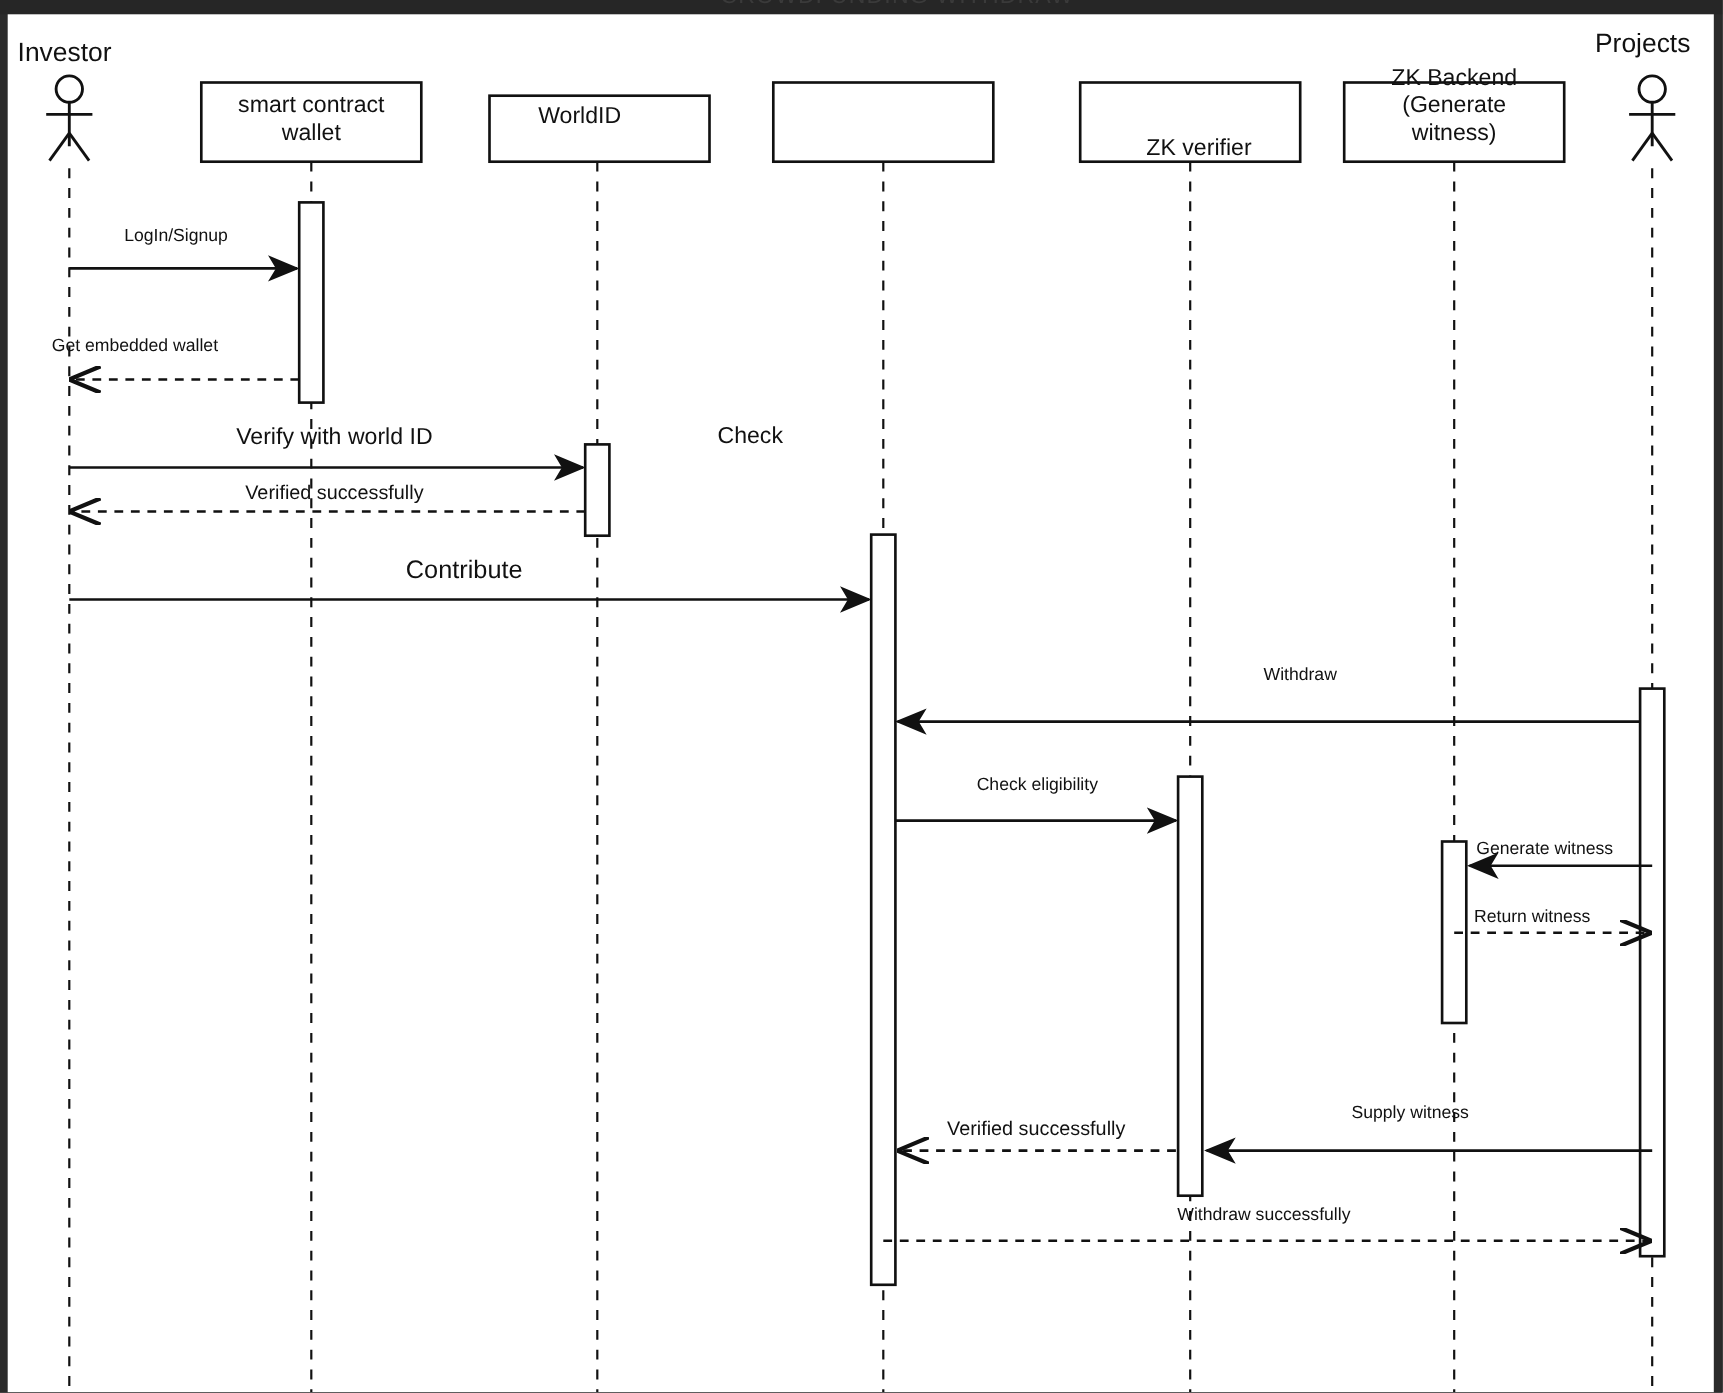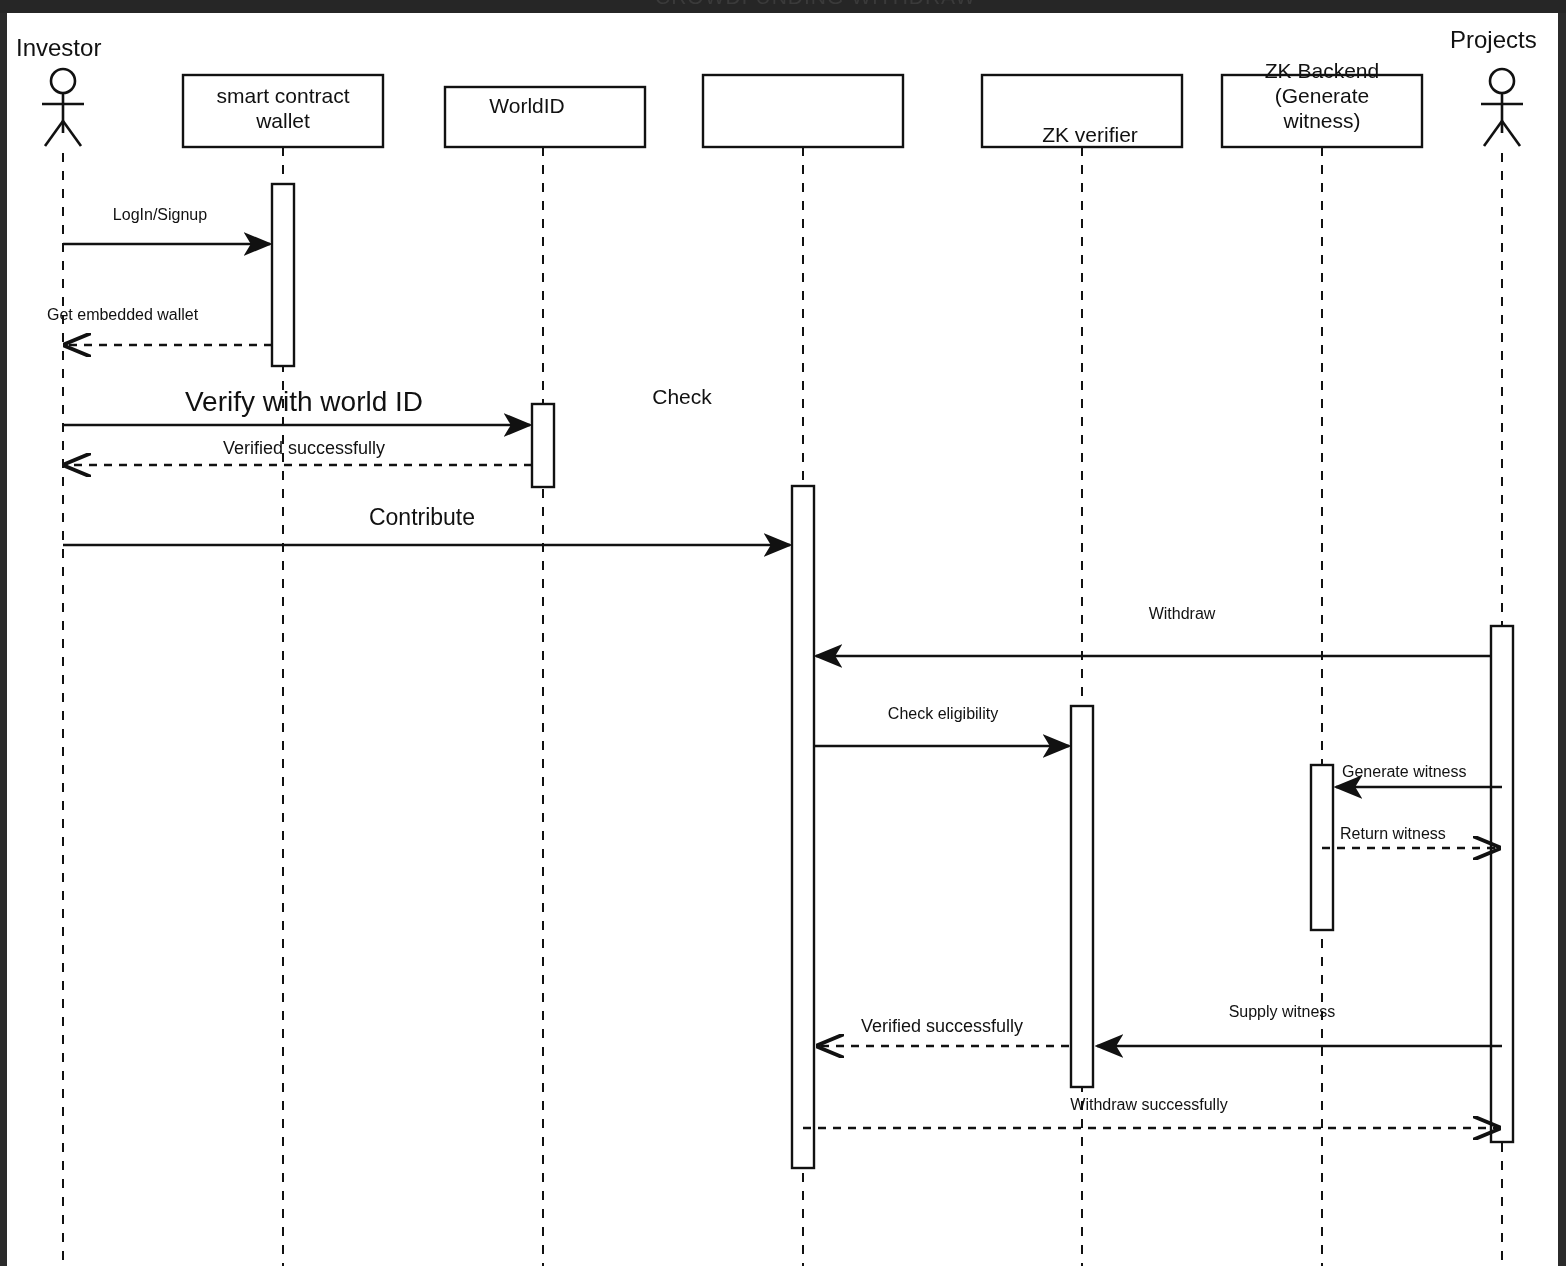--- a/index.html
+++ b/index.html
@@ -164,21 +164,21 @@
     <span class="box-title" style="left:176px; top:70px; width:200px;">smart contract
 wallet</span>
     <span class="box-title" style="left:438px; top:80px; width:164px;">WorldID</span>
     <span class="box-title" style="left:975px; top:82px; width:216px;margin-top:27px;">ZK verifier</span>
     <span class="box-title" style="left:1215px; top:45px; width:200px;">ZK Backend
 (Generate
 witness)</span>
 
     <span class="lbl msg-label" style="left:153px; top:193px;">LogIn/Signup</span>
     <span class="lbl msg-label left" style="left:40px; top:293px;">Get embedded wallet</span>
-    <span class="lbl msg-label" style="left:297px; top:373px; font-size:28px;">Verify with world ID</span>
+    <span class="lbl msg-label" style="left:297px; top:373px; font-size:21px;">Verify with world ID</span>
     <span class="lbl msg-label" style="left:297px; top:425px; font-size:18px;">Verified successfully</span>
     <span class="lbl msg-label" style="left:415px; top:491px; font-size:23px;">Contribute</span>
     <span class="lbl msg-label" style="left:1175px; top:592px;">Withdraw</span>
     <span class="lbl msg-label" style="left:936px; top:692px;">Check eligibility</span>
     <span class="lbl msg-label left" style="left:1335px; top:750px;">Generate witness</span>
     <span class="lbl msg-label left" style="left:1333px; top:812px;">Return witness</span>
     <span class="lbl msg-label" style="left:1275px; top:990px;">Supply witness</span>
     <span class="lbl msg-label" style="left:935px; top:1003px; font-size:18px;">Verified successfully</span>
     <span class="lbl msg-label" style="left:1142px; top:1083px;">Withdraw successfully</span>
 

